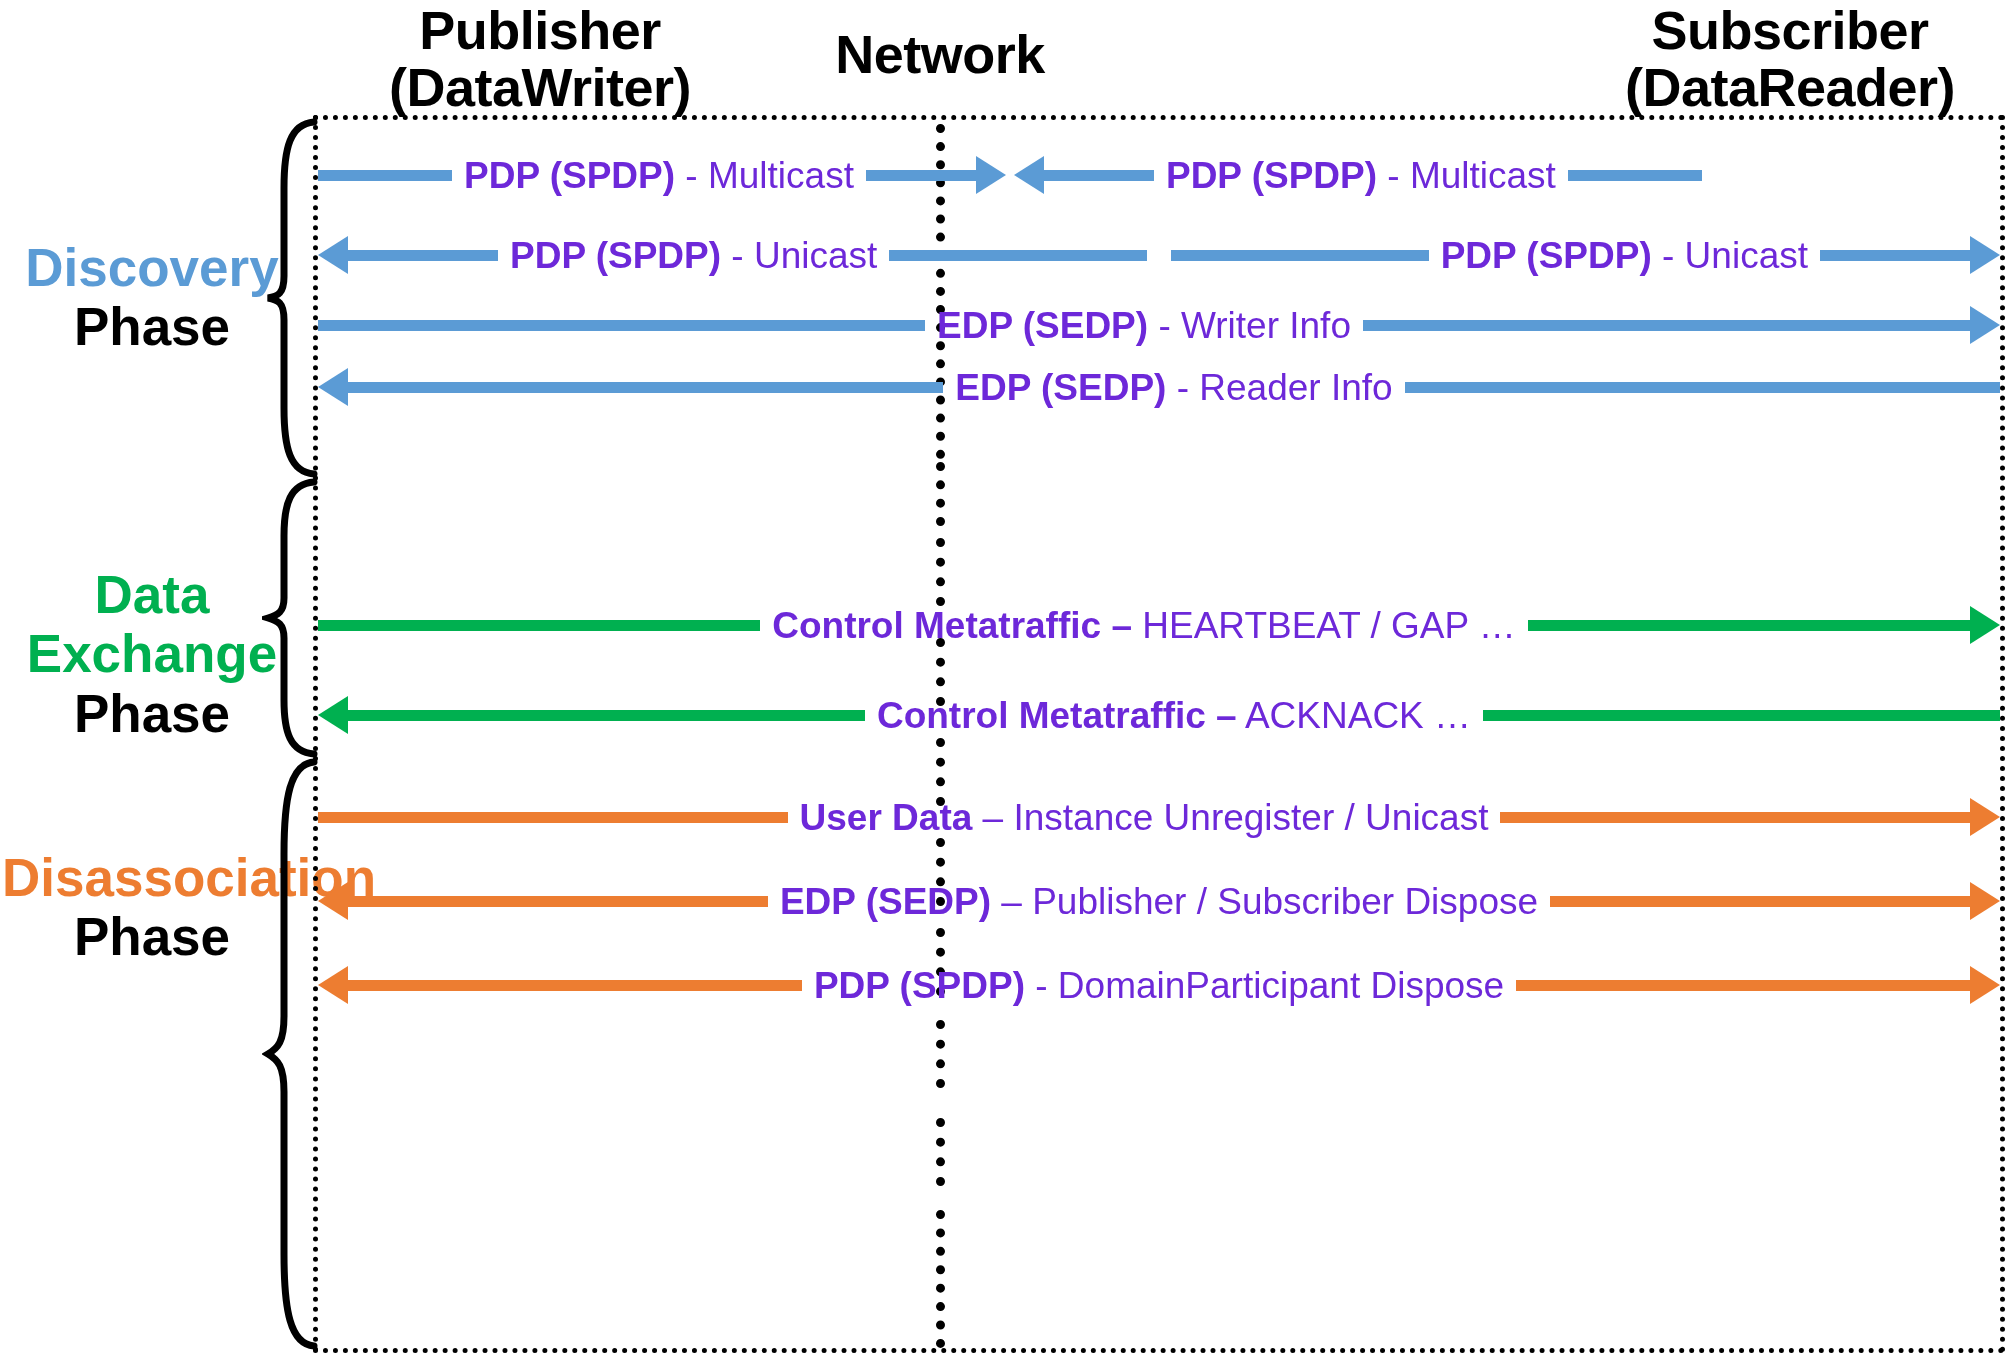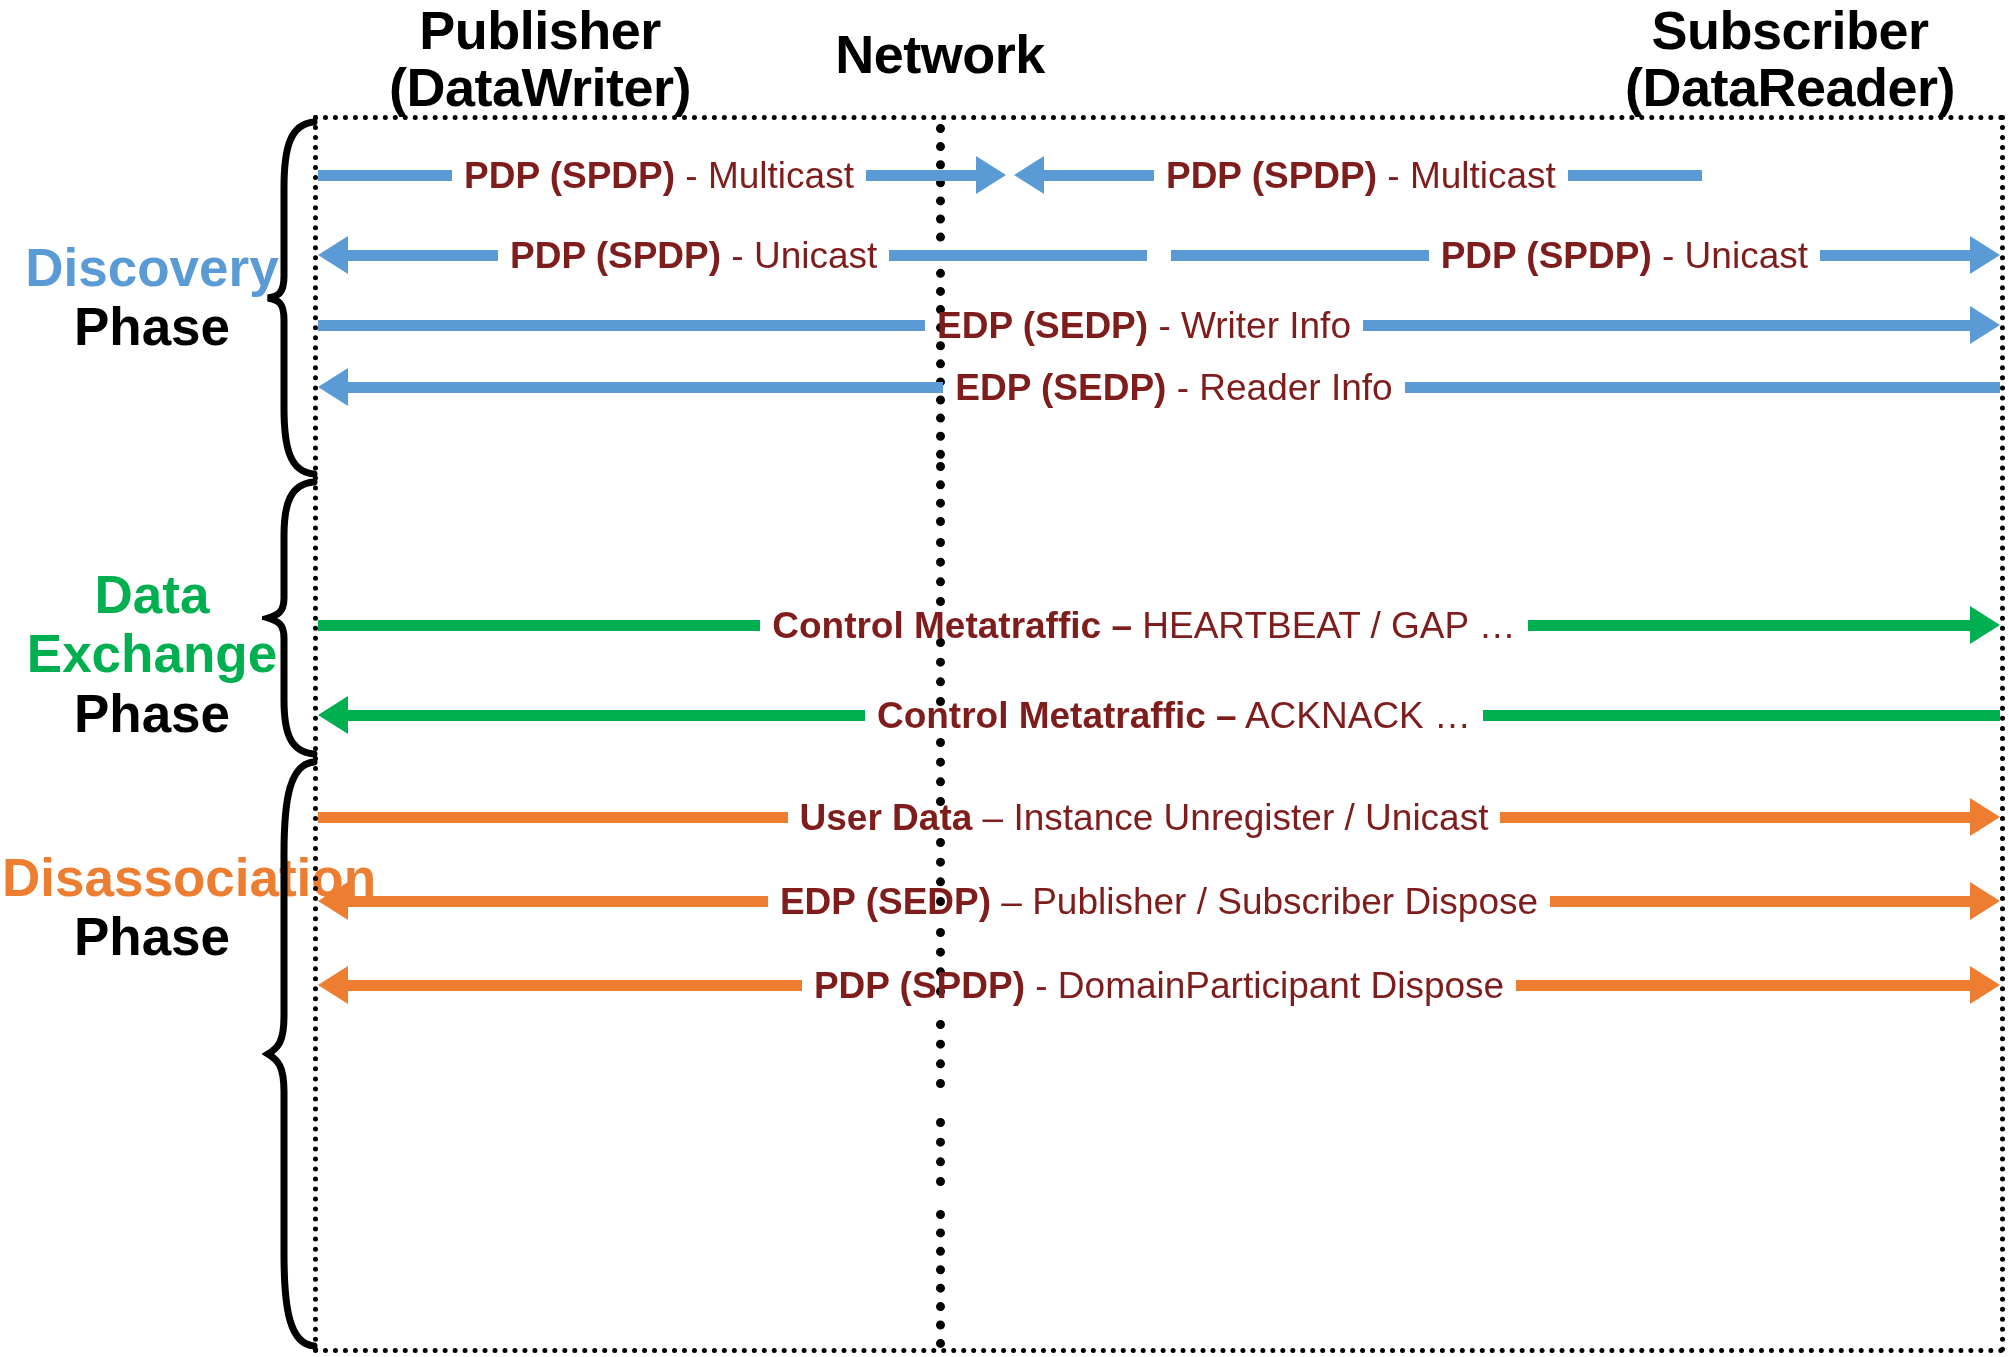--- a/index.html
+++ b/index.html
@@ -73,21 +73,21 @@
     position: absolute;
     left: 318px;
     width: 1682px;
     height: 54px;
     display: flex;
     align-items: center;
   }
   .msg-label {
     white-space: nowrap;
     font-size: 37px;
-    color: #7f1d1d;
+    color: #6d28d9;
     padding: 0 12px;
     line-height: 1;
   }
   .msg-label b { font-weight: bold; }
   .msg-label span.norm { font-weight: normal; }
 
   
   .arrow-head { width: 0; height: 0; flex: 0 0 auto; }
   .arrow-right {
     border-top: 19px solid transparent;

